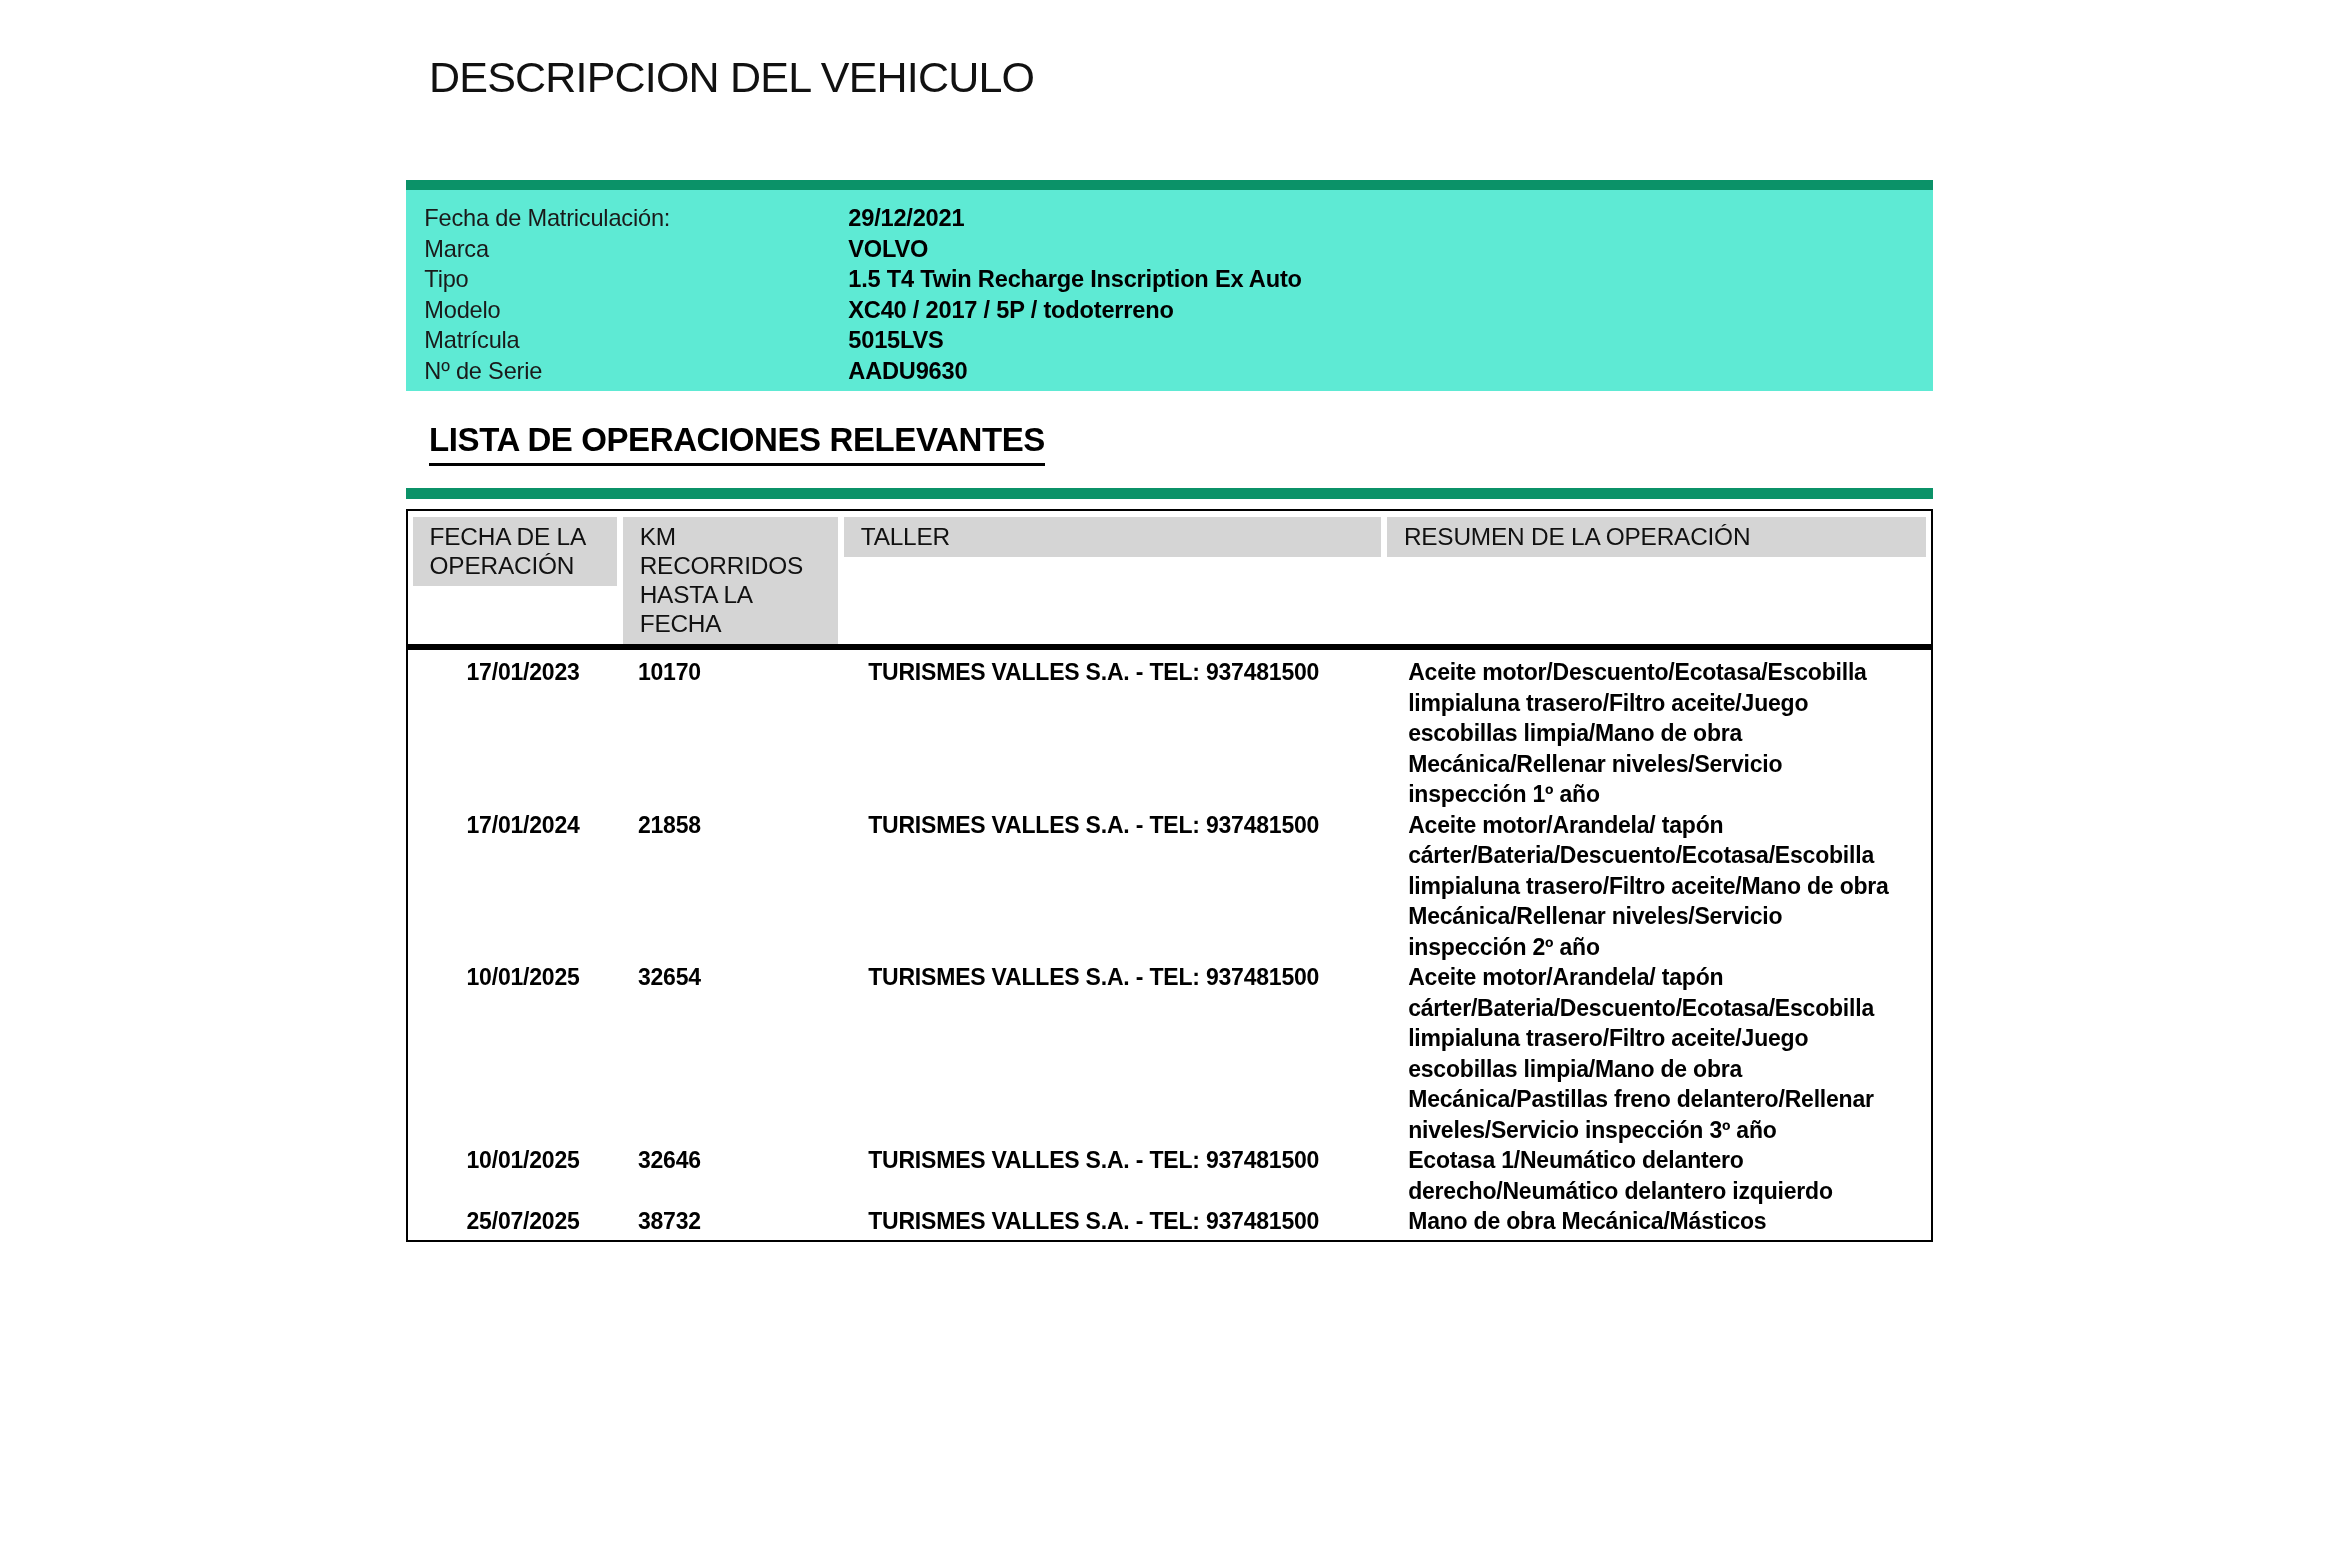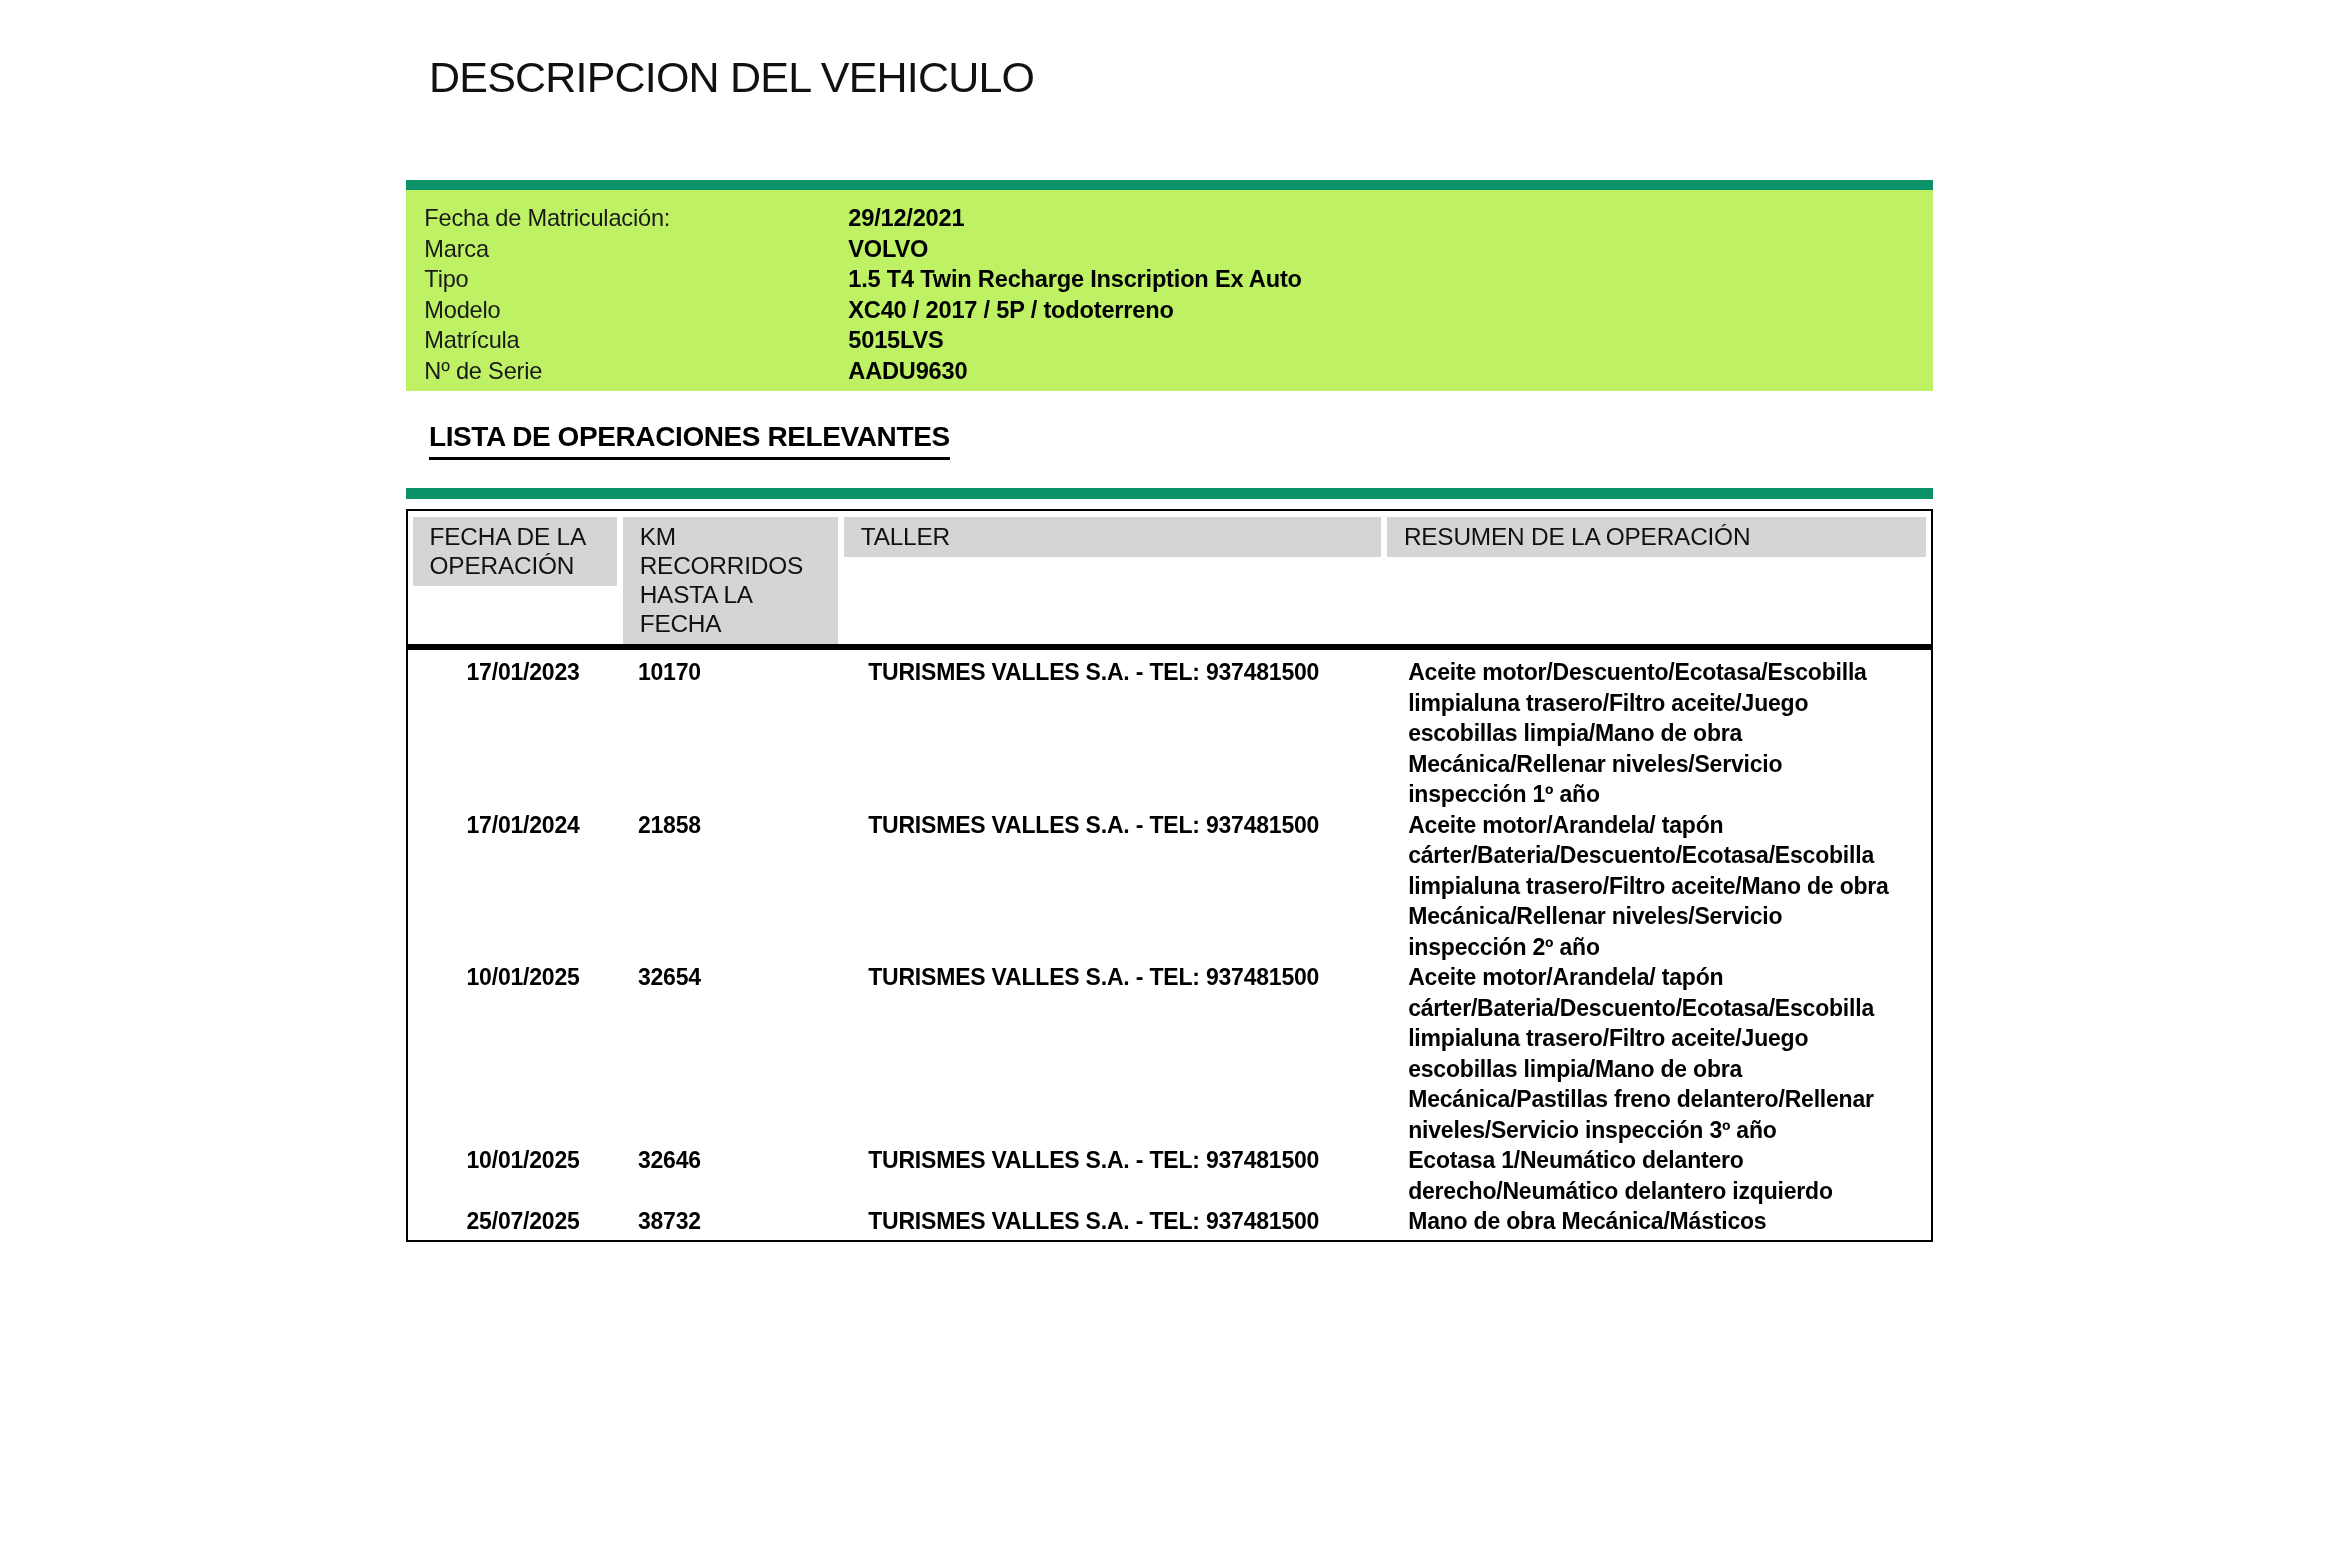--- a/index.html
+++ b/index.html
@@ -37,21 +37,21 @@
   }
   .bar-1 { top: 180px; }
   .bar-2 { top: 488px; height: 10.7px; }
 
   .info-box {
     position: absolute;
     left: 406px;
     top: 190px;
     width: 1527px;
     height: 201px;
-    background: #bef264;
+    background: #5eead4;
     box-sizing: border-box;
     padding: 13px 15.2px 0 18.3px;
   }
   .info-row {
     display: flex;
     line-height: 30.5px;
     font-size: 23.6px;
     letter-spacing: -0.2px;
   }
   .info-label {
@@ -62,21 +62,21 @@
   }
   .info-value {
     font-weight: 700;
     color: #000000;
   }
 
   .section-heading {
     position: absolute;
     left: 429px;
     top: 421px;
-    font-size: 28px;
+    font-size: 33px;
     font-weight: 700;
     letter-spacing: -0.4px;
     padding-bottom: 3.8px;
     border-bottom: 3.8px solid #000000;
     white-space: nowrap;
   }
 
   .ops-table {
     position: absolute;
     left: 406px;

